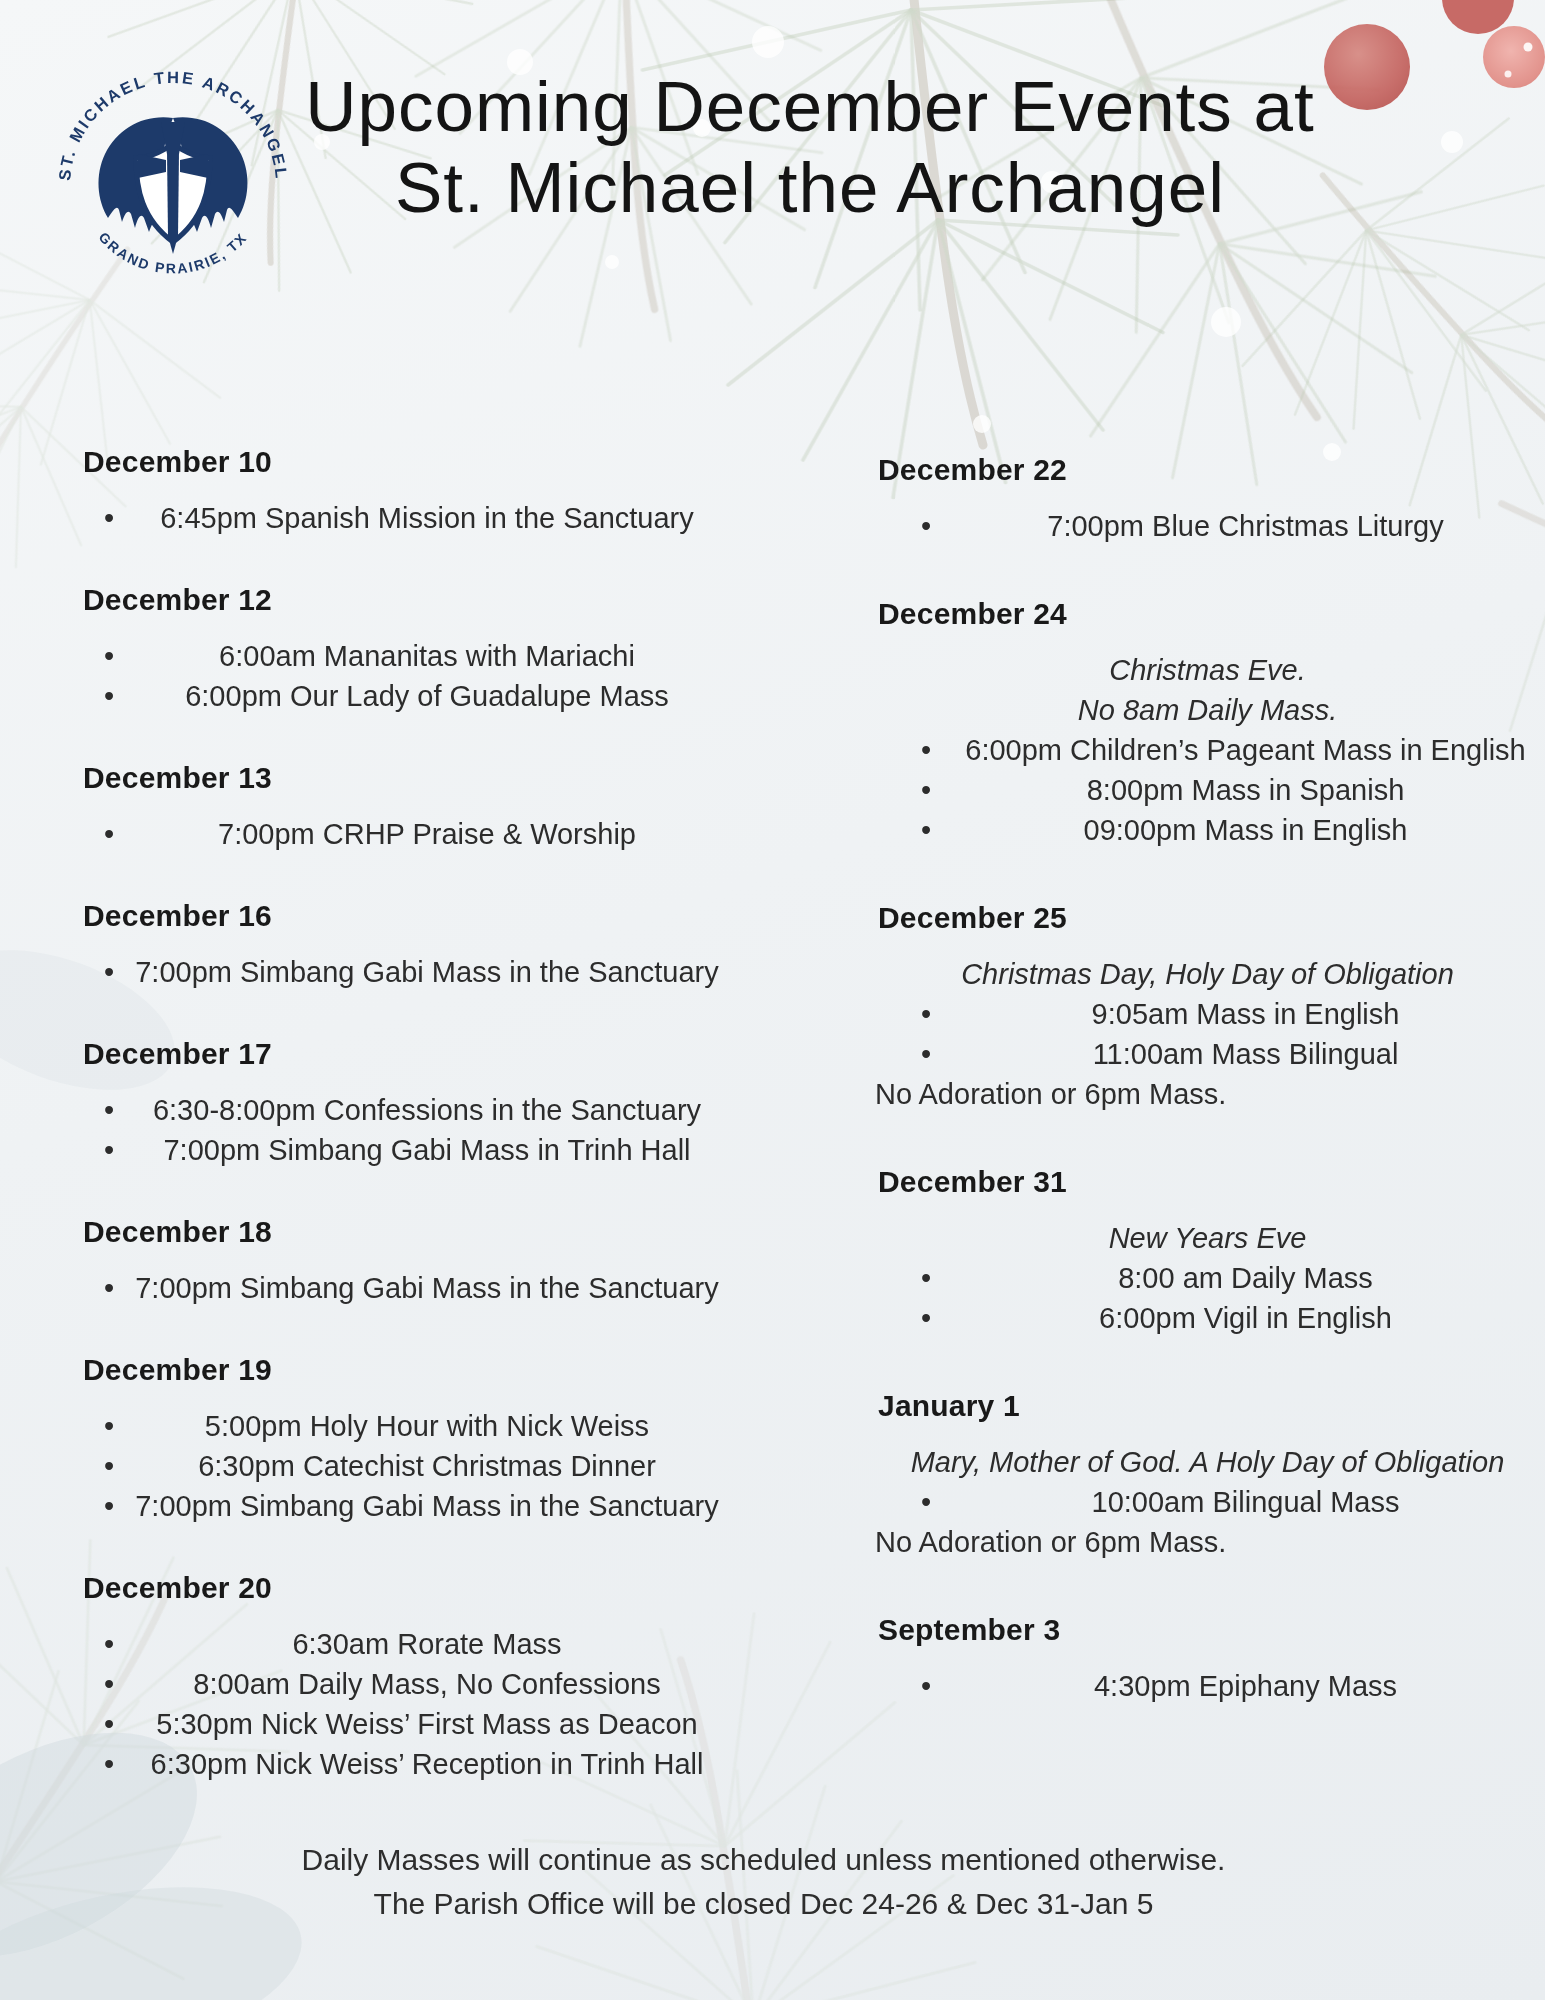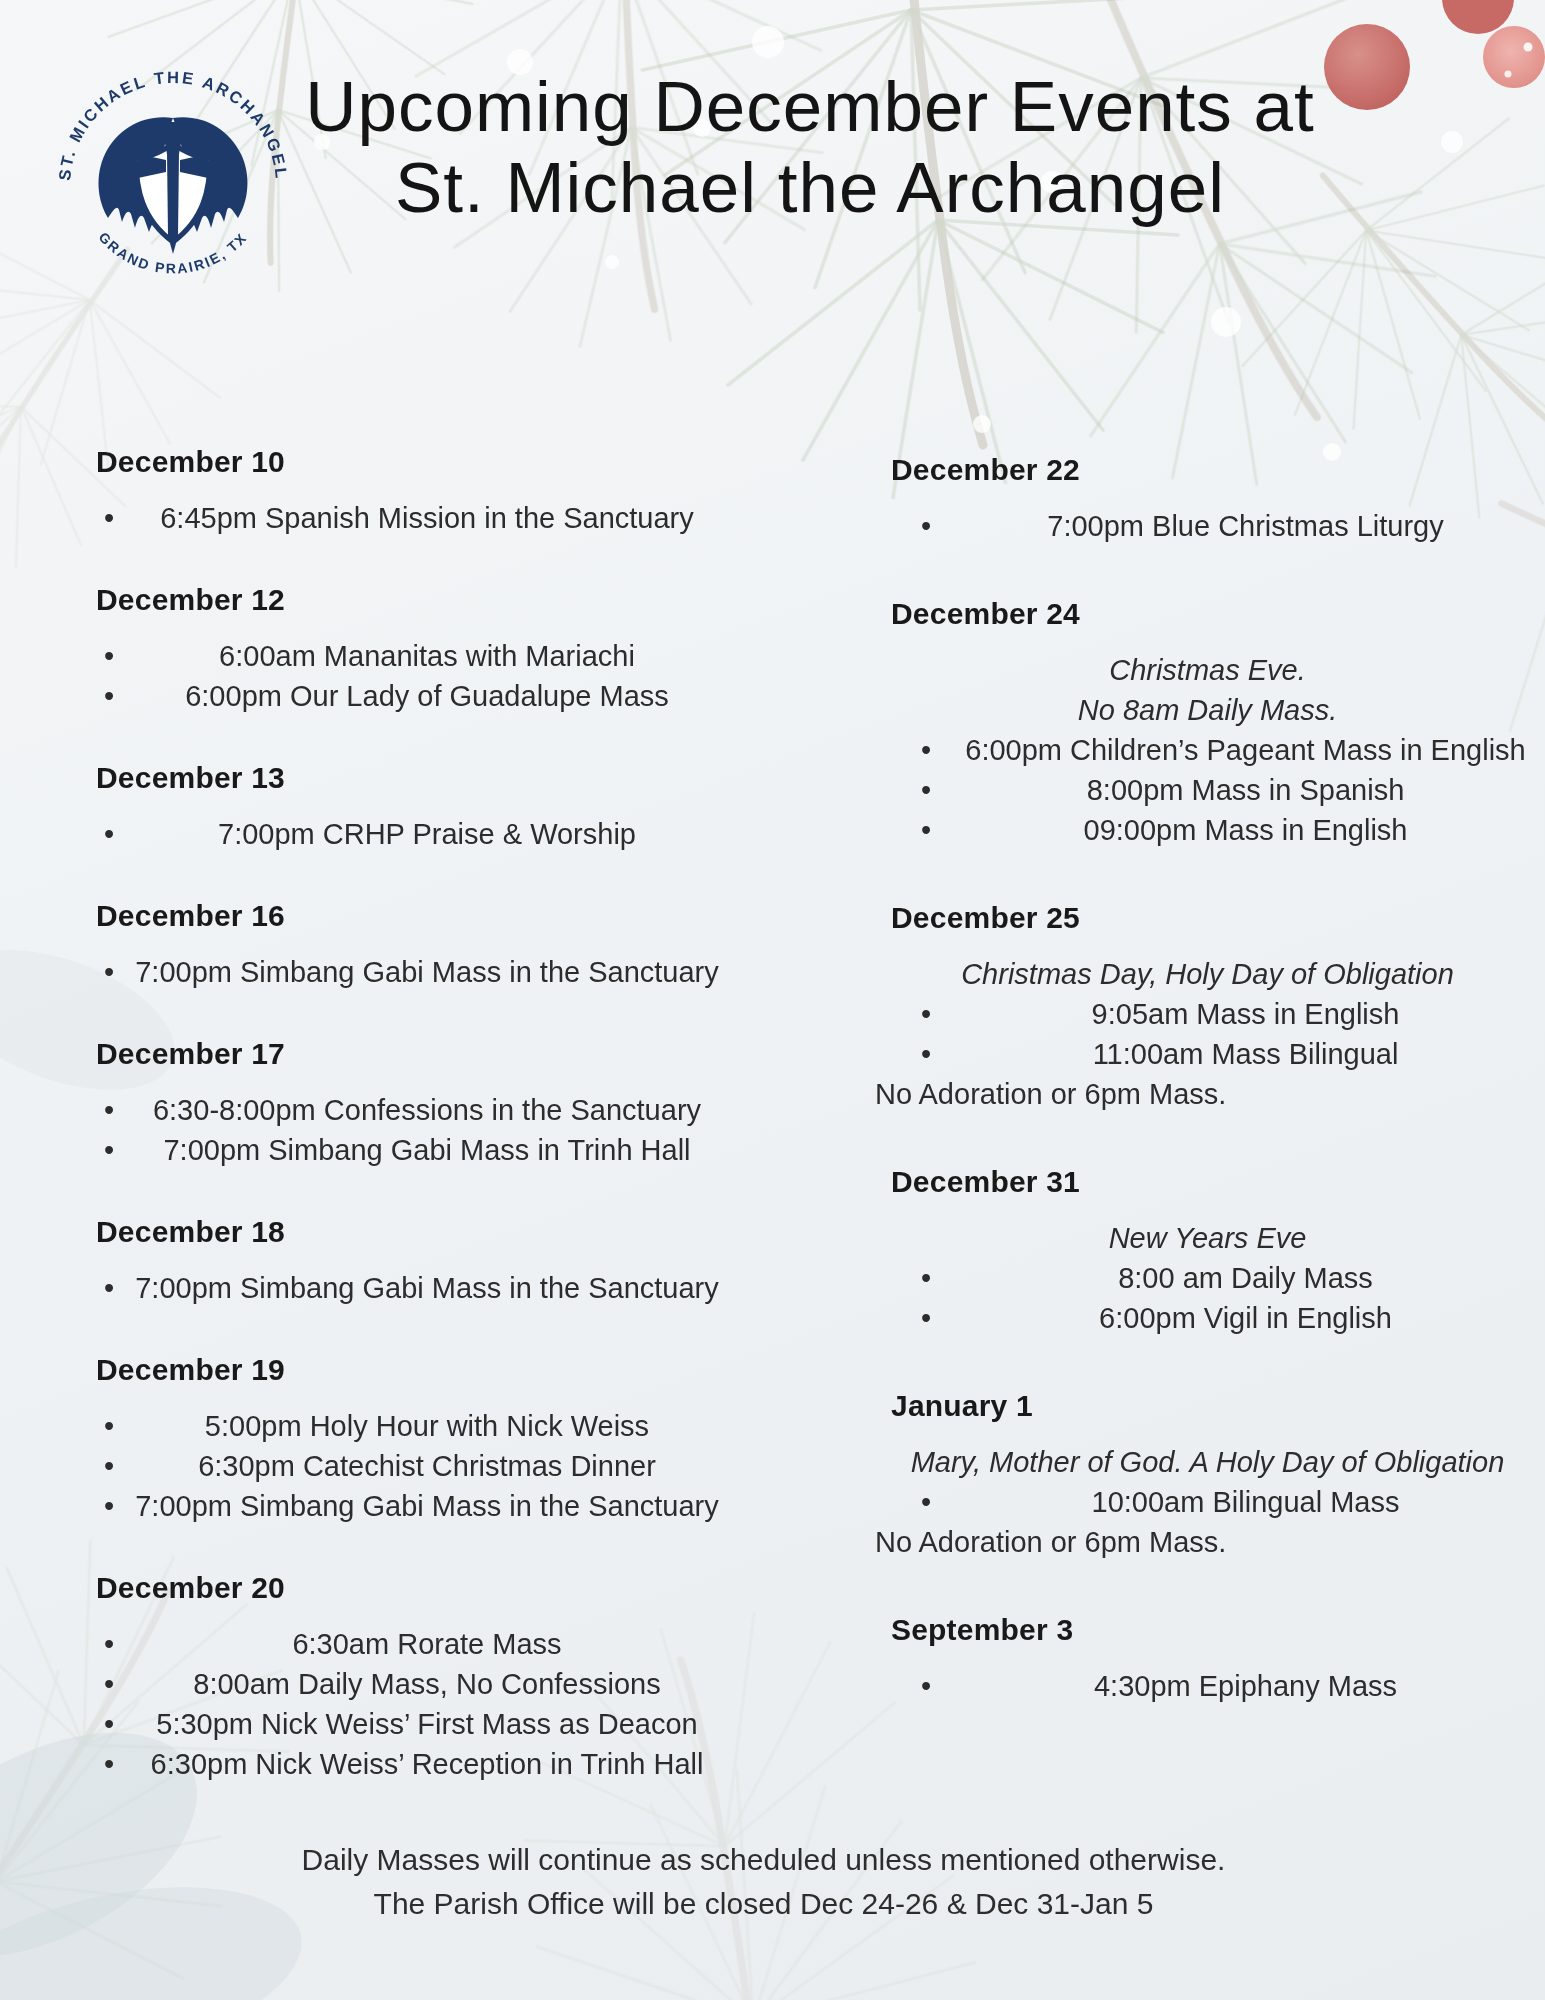--- a/index.html
+++ b/index.html
@@ -20,21 +20,21 @@
     font-weight:500;font-size:71px;line-height:81px;color:#141414;letter-spacing:1px;
   }
   .logo{position:absolute;left:48px;top:58px;width:250px;height:250px;z-index:2;}
   .logo .arc-text{font-family:"Liberation Sans",sans-serif;font-size:16.5px;font-weight:700;letter-spacing:2.5px;fill:#1d3a6a;}
   
   .col{position:absolute;z-index:2;}
   .col-left{left:80px;top:444px;width:640px;}
   .col-right{left:875px;top:452px;width:665px;}
   .event-section{margin:0 0 44px 0;}
   .col-right .event-section{margin-bottom:50px;}
-  .date-heading{margin:0 0 18px 16px;font:700 30px/36px "Liberation Sans",sans-serif;color:#191919;letter-spacing:.2px;}
+  .date-heading{margin:0 0 18px 3px;font:700 30px/36px "Liberation Sans",sans-serif;color:#191919;letter-spacing:.2px;}
   .event-list{list-style:none;margin:0;padding:0;}
   .event-item{position:relative;padding-left:54px;font:400 29px/40px "Liberation Sans",sans-serif;color:#2c2c2c;white-space:nowrap;text-align:center;}
   .event-item::before{content:"\2022";position:absolute;left:24px;top:0;color:#2c2c2c;}
   .col-right .event-item{padding-left:76px;}
   .col-right .event-item::before{left:46px;}
   .note{font:400 29px/40px "Liberation Sans",sans-serif;color:#2c2c2c;margin:0;white-space:nowrap;}
   .note.italic{font-style:italic;text-align:center;}
   
   .footer{
     position:absolute;left:0;right:18px;top:1838px;z-index:2;text-align:center;

